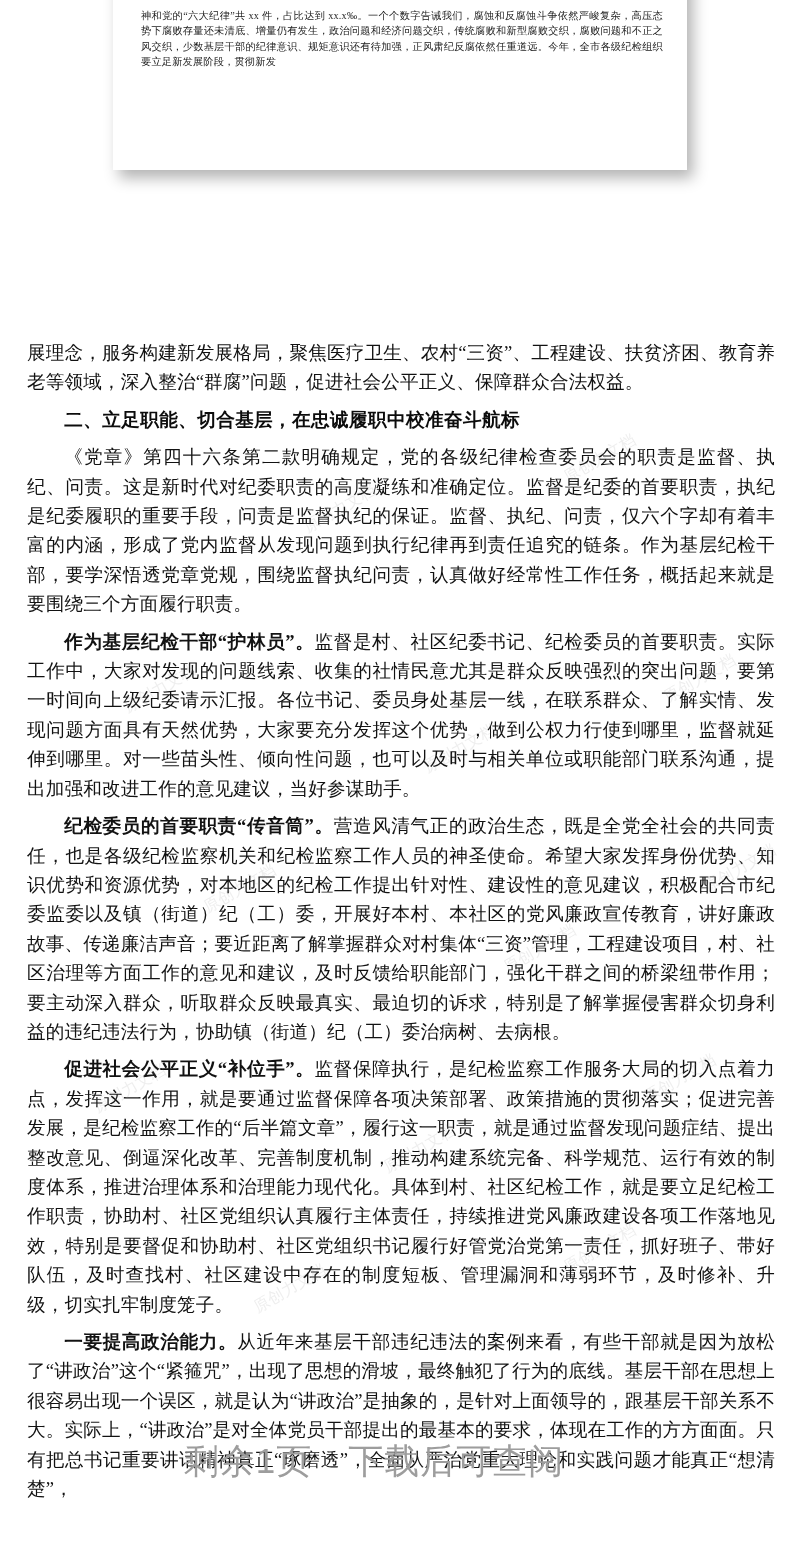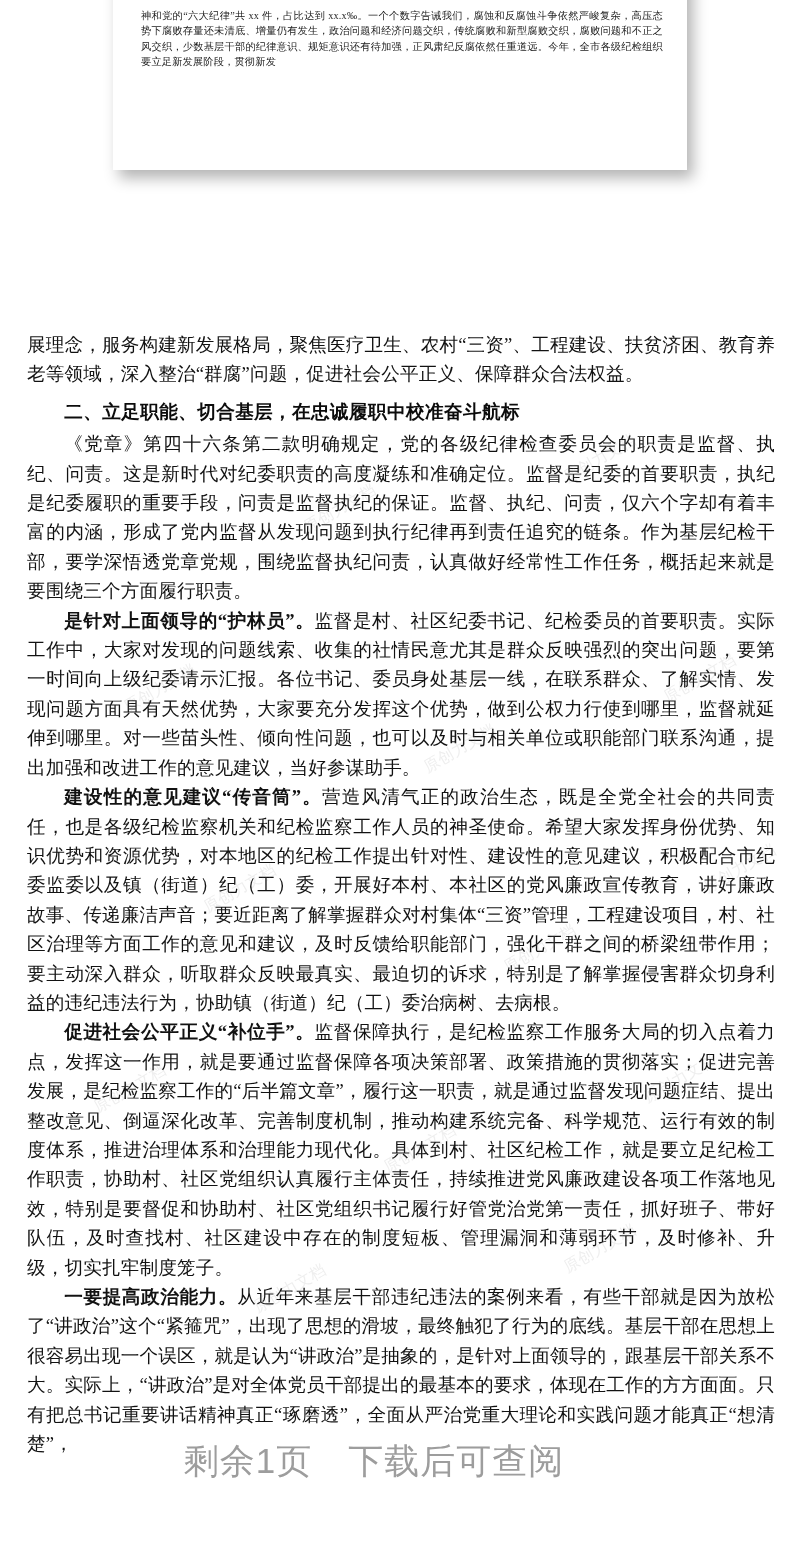--- a/index.html
+++ b/index.html
@@ -47,21 +47,21 @@
     position: absolute;
     left: 27px;
     top: 330px;
     width: 748px;
   }
   .para {
     font-size: 18.6px;
     line-height: 29.4px;
     text-align: justify;
     text-justify: inter-ideograph;
-    margin: 0 0 0 0;
+    margin: 8px 0 0 0;
     letter-spacing: 0.15px;
     color: #121212;
   }
   .para.indent {
     text-indent: 2em;
   }
   .heading {
     font-size: 18.6px;
     line-height: 29.4px;
     font-weight: bold;
@@ -105,22 +105,22 @@
 <body>
 
 <div id="page-card">
   <div class="card-inner">神和党的“六大纪律”共 xx 件，占比达到 xx.x‰。一个个数字告诫我们，腐蚀和反腐蚀斗争依然严峻复杂，高压态势下腐败存量还未清底、增量仍有发生，政治问题和经济问题交织，传统腐败和新型腐败交织，腐败问题和不正之风交织，少数基层干部的纪律意识、规矩意识还有待加强，正风肃纪反腐依然任重道远。今年，全市各级纪检组织要立足新发展阶段，贯彻新发</div>
 </div>
 
 <div id="doc-body">
     <p class="para">展理念，服务构建新发展格局，聚焦医疗卫生、农村“三资”、工程建设、扶贫济困、教育养老等领域，深入整治“群腐”问题，促进社会公平正义、保障群众合法权益。</p>
     <div class="heading">二、立足职能、切合基层，在忠诚履职中校准奋斗航标</div>
     <p class="para indent">《党章》第四十六条第二款明确规定，党的各级纪律检查委员会的职责是监督、执纪、问责。这是新时代对纪委职责的高度凝练和准确定位。监督是纪委的首要职责，执纪是纪委履职的重要手段，问责是监督执纪的保证。监督、执纪、问责，仅六个字却有着丰富的内涵，形成了党内监督从发现问题到执行纪律再到责任追究的链条。作为基层纪检干部，要学深悟透党章党规，围绕监督执纪问责，认真做好经常性工作任务，概括起来就是要围绕三个方面履行职责。</p>
-    <p class="para indent"><span class="lead">是针对上面领导的“护林员”。</span><span>监督是村、社区纪委书记、纪检委员的首要职责。实际工作中，大家对发现的问题线索、收集的社情民意尤其是群众反映强烈的突出问题，要第一时间向上级纪委请示汇报。各位书记、委员身处基层一线，在联系群众、了解实情、发现问题方面具有天然优势，大家要充分发挥这个优势，做到公权力行使到哪里，监督就延伸到哪里。对一些苗头性、倾向性问题，也可以及时与相关单位或职能部门联系沟通，提出加强和改进工作的意见建议，当好参谋助手。</span></p>
-    <p class="para indent"><span class="lead">建设性的意见建议“传音筒”。</span><span>营造风清气正的政治生态，既是全党全社会的共同责任，也是各级纪检监察机关和纪检监察工作人员的神圣使命。希望大家发挥身份优势、知识优势和资源优势，对本地区的纪检工作提出针对性、建设性的意见建议，积极配合市纪委监委以及镇（街道）纪（工）委，开展好本村、本社区的党风廉政宣传教育，讲好廉政故事、传递廉洁声音；要近距离了解掌握群众对村集体“三资”管理，工程建设项目，村、社区治理等方面工作的意见和建议，及时反馈给职能部门，强化干群之间的桥梁纽带作用；要主动深入群众，听取群众反映最真实、最迫切的诉求，特别是了解掌握侵害群众切身利益的违纪违法行为，协助镇（街道）纪（工）委治病树、去病根。</span></p>
+    <p class="para indent"><span class="lead">作为基层纪检干部“护林员”。</span><span>监督是村、社区纪委书记、纪检委员的首要职责。实际工作中，大家对发现的问题线索、收集的社情民意尤其是群众反映强烈的突出问题，要第一时间向上级纪委请示汇报。各位书记、委员身处基层一线，在联系群众、了解实情、发现问题方面具有天然优势，大家要充分发挥这个优势，做到公权力行使到哪里，监督就延伸到哪里。对一些苗头性、倾向性问题，也可以及时与相关单位或职能部门联系沟通，提出加强和改进工作的意见建议，当好参谋助手。</span></p>
+    <p class="para indent"><span class="lead">纪检委员的首要职责“传音筒”。</span><span>营造风清气正的政治生态，既是全党全社会的共同责任，也是各级纪检监察机关和纪检监察工作人员的神圣使命。希望大家发挥身份优势、知识优势和资源优势，对本地区的纪检工作提出针对性、建设性的意见建议，积极配合市纪委监委以及镇（街道）纪（工）委，开展好本村、本社区的党风廉政宣传教育，讲好廉政故事、传递廉洁声音；要近距离了解掌握群众对村集体“三资”管理，工程建设项目，村、社区治理等方面工作的意见和建议，及时反馈给职能部门，强化干群之间的桥梁纽带作用；要主动深入群众，听取群众反映最真实、最迫切的诉求，特别是了解掌握侵害群众切身利益的违纪违法行为，协助镇（街道）纪（工）委治病树、去病根。</span></p>
     <p class="para indent"><span class="lead">促进社会公平正义“补位手”。</span><span>监督保障执行，是纪检监察工作服务大局的切入点着力点，发挥这一作用，就是要通过监督保障各项决策部署、政策措施的贯彻落实；促进完善发展，是纪检监察工作的“后半篇文章”，履行这一职责，就是通过监督发现问题症结、提出整改意见、倒逼深化改革、完善制度机制，推动构建系统完备、科学规范、运行有效的制度体系，推进治理体系和治理能力现代化。具体到村、社区纪检工作，就是要立足纪检工作职责，协助村、社区党组织认真履行主体责任，持续推进党风廉政建设各项工作落地见效，特别是要督促和协助村、社区党组织书记履行好管党治党第一责任，抓好班子、带好队伍，及时查找村、社区建设中存在的制度短板、管理漏洞和薄弱环节，及时修补、升级，切实扎牢制度笼子。</span></p>
     <p class="para indent"><span class="lead">一要提高政治能力。</span><span>从近年来基层干部违纪违法的案例来看，有些干部就是因为放松了“讲政治”这个“紧箍咒”，出现了思想的滑坡，最终触犯了行为的底线。基层干部在思想上很容易出现一个误区，就是认为“讲政治”是抽象的，是针对上面领导的，跟基层干部关系不大。实际上，“讲政治”是对全体党员干部提出的最基本的要求，体现在工作的方方面面。只有把总书记重要讲话精神真正“琢磨透”，全面从严治党重大理论和实践问题才能真正“想清楚”，</span></p>
   </div>
 
 <div id="footer-prompt">剩余1页　下载后可查阅</div>
 
 <div class="wm" style="left: 300px; top: 520px;">原创力文档</div>
 <div class="wm" style="left: 560px; top: 470px;">原创力文档</div>
 <div class="wm" style="left: 120px; top: 700px;">原创力文档</div>
 <div class="wm" style="left: 420px; top: 760px;">原创力文档</div>

